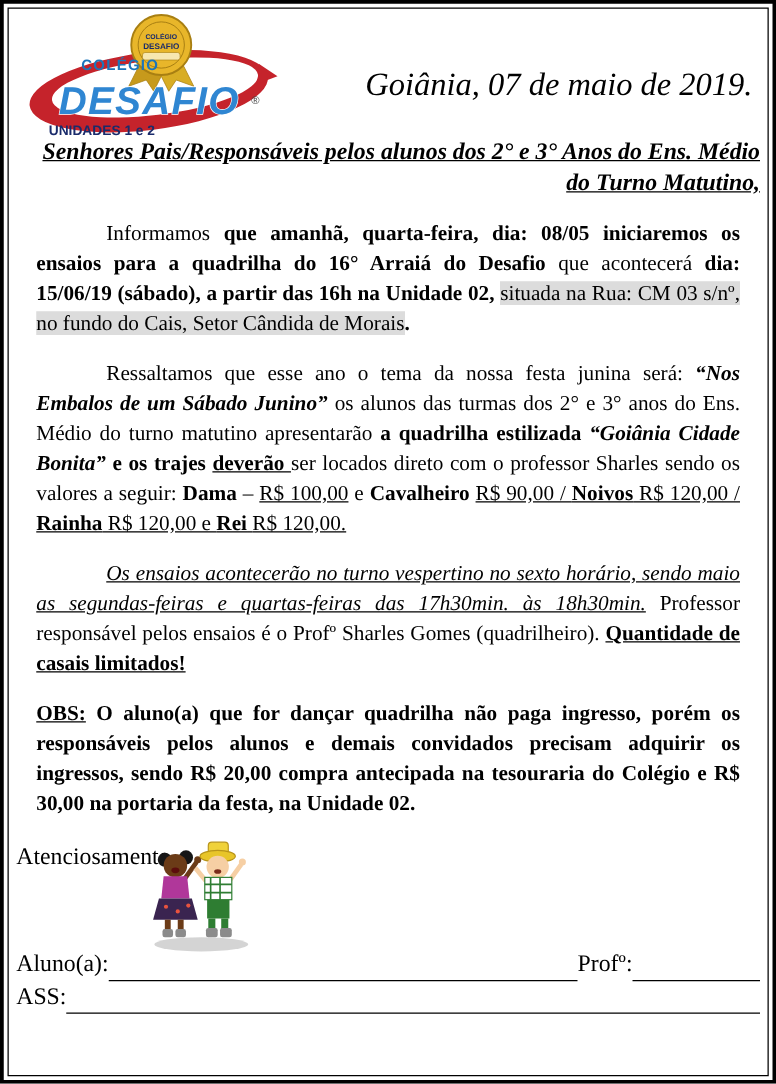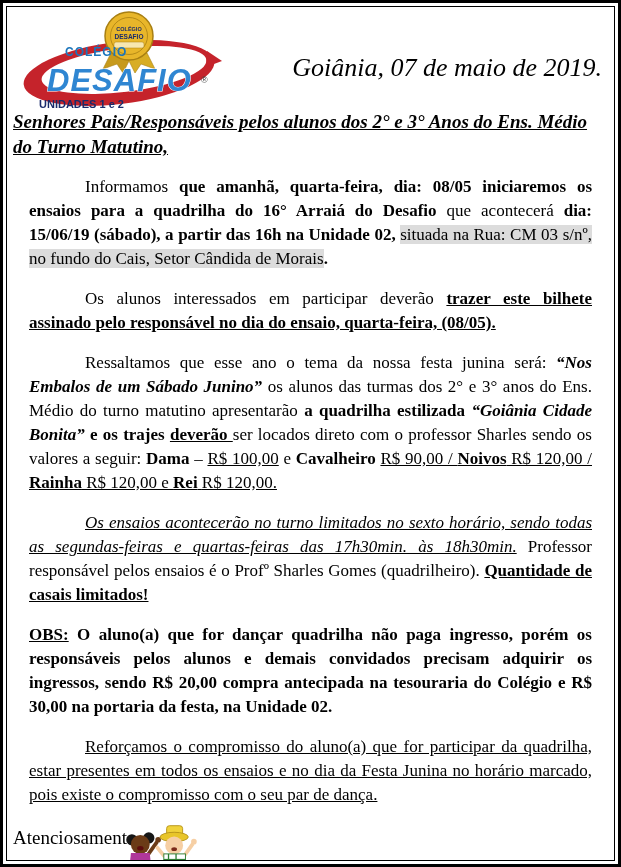--- a/index.html
+++ b/index.html
@@ -13,21 +13,21 @@
     border:1px solid #000;height:100%;box-sizing:border-box;
     padding:0 6px;position:relative;overflow:hidden;
   }
   .header{position:relative;height:102px;}
   .logo{position:absolute;top:4px;left:6px;width:205px;height:102px;}
   .date{
     position:absolute;top:46px;right:6px;
     font-style:italic;font-size:26px;
   }
   .heading{
-    text-align:left;font-weight:bold;font-style:italic;
+    text-align:right;font-weight:bold;font-style:italic;
     font-size:19px;line-height:25px;margin:0;
   }
   .heading span{text-decoration:underline;}
   .body{margin-top:15px;font-size:17px;line-height:24px;}
   .para{margin:16px;text-align:justify;text-indent:56px;}
   .para.noindent{text-indent:0;}
   .b{font-weight:bold;}
   .i{font-style:italic;}
   .u{text-decoration:underline;}
   .hl{background:#dcdcdc;}
@@ -74,25 +74,23 @@
         <text x="182" y="72" font-family="Liberation Sans, sans-serif" font-size="9" fill="#444">®</text>
         <text x="20" y="97" font-family="Liberation Sans, sans-serif" font-size="11" font-weight="bold" fill="#1a2b6b">UNIDADES 1 e 2</text>
       </svg>
       <div class="date">Goiânia, 07 de maio de 2019.</div>
     </div>
 
     <h1 class="heading"><span>Senhores Pais/Responsáveis pelos alunos dos 2° e 3° Anos do Ens. Médio do Turno Matutino,</span></h1>
 
     <div class="body">
       <p class="para"><span>Informamos </span><span class="b">que amanhã, quarta-feira, dia: 08/05 iniciaremos os ensaios para a quadrilha do 16° Arraiá do Desafio</span><span> que acontecerá </span><span class="b">dia: 15/06/19 (sábado), a partir das 16h na Unidade 02,</span><span> </span><span class="hl">situada na Rua: CM 03 s/nº, no fundo do Cais, Setor Cândida de Morais</span><span class="b">.</span></p>
-      <p class="para"><span>Os alunos interessados em participar deverão </span><span class="b u">trazer este bilhete assinado pelo responsável no dia do ensaio, quarta-feira, (08/05).</span></p>
       <p class="para"><span>Ressaltamos que esse ano o tema da nossa festa junina será: </span><span class="b i">“Nos Embalos de um Sábado Junino”</span><span> os alunos das turmas dos 2° e 3° anos do Ens. Médio do turno matutino apresentarão </span><span class="b">a quadrilha estilizada </span><span class="b i">“Goiânia Cidade Bonita”</span><span class="b"> e os trajes </span><span class="b u">deverão </span><span>ser locados direto com o professor Sharles sendo os valores a seguir: </span><span class="b">Dama</span><span> – </span><span class="u">R$ 100,00</span><span> e </span><span class="b">Cavalheiro</span><span> </span><span class="u">R$ 90,00 / </span><span class="b u">Noivos</span><span class="u"> R$ 120,00 / </span><span class="b u">Rainha</span><span class="u"> R$ 120,00 e </span><span class="b u">Rei</span><span class="u"> </span><span class="u">R$ 120,00.</span></p>
-      <p class="para"><span class="i u">Os ensaios acontecerão no turno limitados no sexto horário, sendo todas as segundas-feiras e quartas-feiras das 17h30min. às 18h30min.</span><span> Professor responsável pelos ensaios é o Profº Sharles Gomes (quadrilheiro). </span><span class="b u">Quantidade de casais limitados!</span></p>
+      <p class="para"><span class="i u">Os ensaios acontecerão no turno vespertino no sexto horário, sendo maio as segundas-feiras e quartas-feiras das 17h30min. às 18h30min.</span><span> Professor responsável pelos ensaios é o Profº Sharles Gomes (quadrilheiro). </span><span class="b u">Quantidade de casais limitados!</span></p>
       <p class="para noindent"><span class="b u">OBS:</span><span class="b"> O aluno(a) que for dançar quadrilha não paga ingresso, porém os responsáveis pelos alunos e demais convidados precisam adquirir os ingressos, sendo R$ 20,00 compra antecipada na tesouraria do Colégio e R$ 30,00 na portaria da festa, na Unidade 02.</span></p>
-      <p class="para"><span class="u">Reforçamos o compromisso do aluno(a) que for participar da quadrilha, estar presentes em todos os ensaios e no dia da Festa Junina no horário marcado, pois existe o compromisso com o seu par de dança.</span></p>
     </div>
 
     <div class="closing">
       <svg class="couple" viewBox="0 0 100 100">
         <ellipse cx="50" cy="92" rx="40" ry="6" fill="#c9c9c9" opacity="0.8"></ellipse>
 
         <g>
           <line x1="36" y1="36" x2="46" y2="22" stroke="#6b3b17" stroke-width="4"></line>
           <circle cx="47" cy="20" r="3" fill="#6b3b17"></circle>
           <circle cx="19" cy="20" r="6" fill="#161616"></circle>

